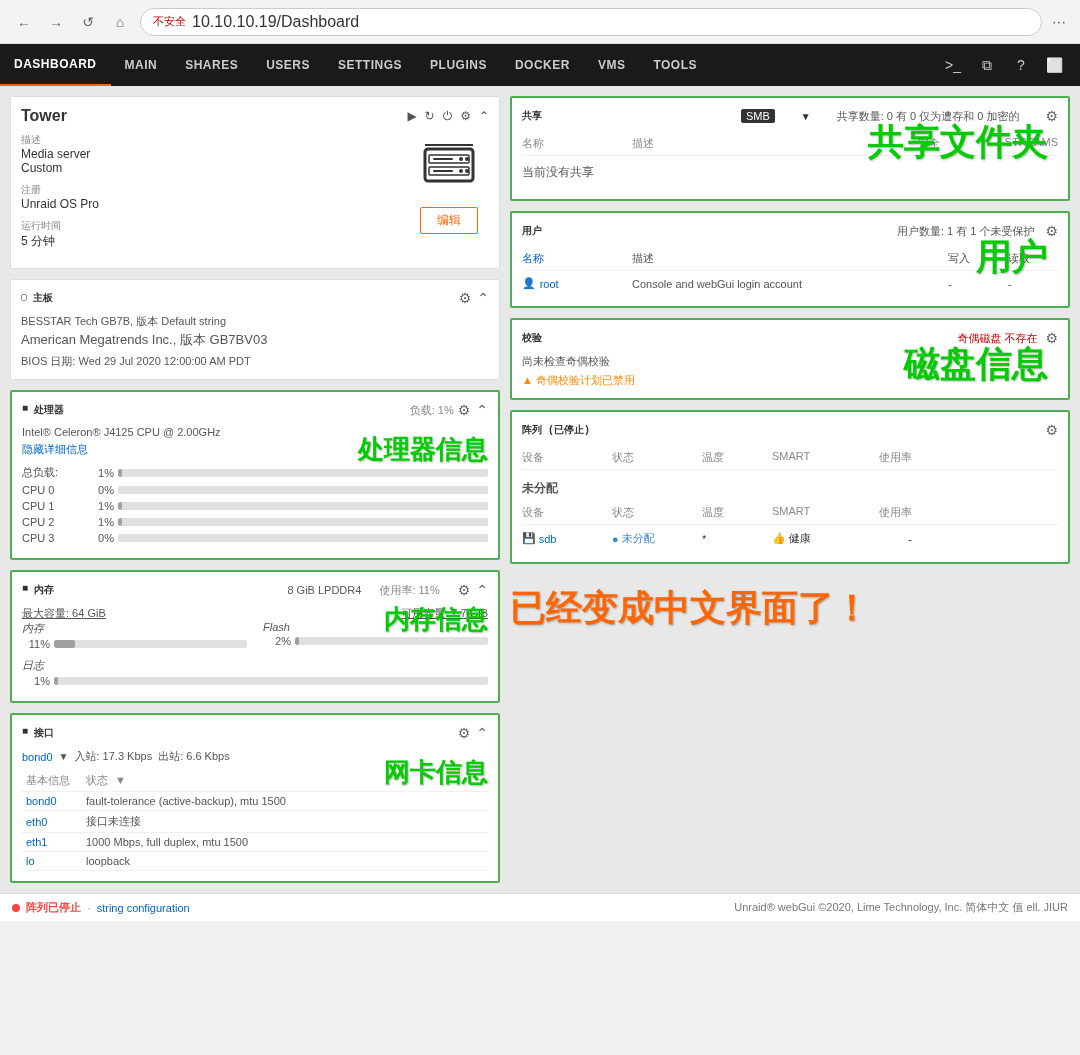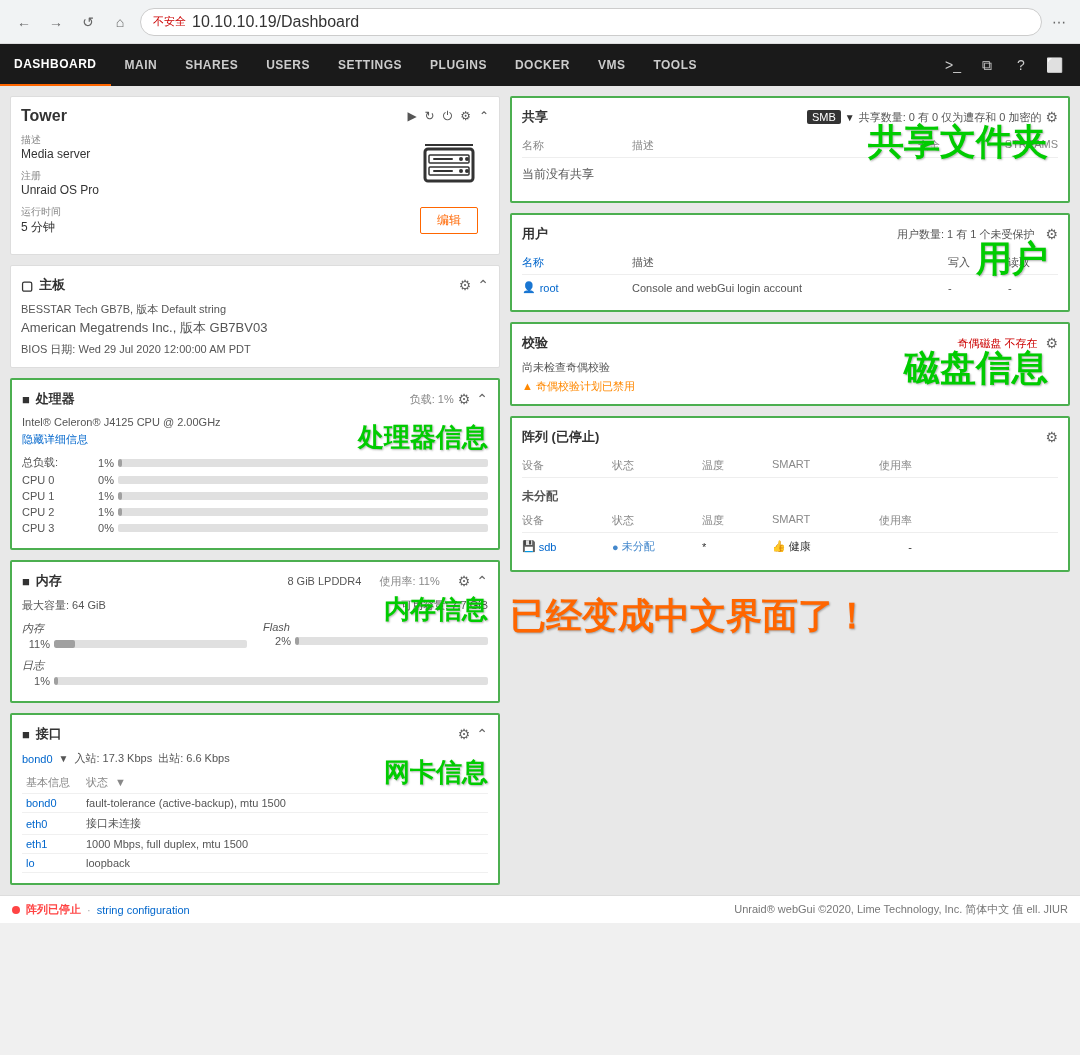--- a/index.html
+++ b/index.html
@@ -152,21 +152,21 @@
       border-radius: 2px;
     }
 
     
     .section-header {
       display: flex;
       align-items: center;
       justify-content: space-between;
       margin-bottom: 8px;
     }
-    .section-title { font-size: 13px; font-weight: bold; display: flex; align-items: center; gap: 6px; }
+    .section-title { font-size: 10px; font-weight: bold; display: flex; align-items: flex-start; gap: 6px; font-family: Liberation Mono, monospace; }
     .section-controls { display: flex; gap: 6px; color: #666; }
     .section-control-btn { background: transparent; border: none; cursor: pointer; font-size: 14px; color: #666; }
 
     
     .progress-row {
       display: flex;
       align-items: center;
       margin-bottom: 4px;
       gap: 4px;
     }
@@ -183,21 +183,21 @@
       height: 100%;
       background: #a0a0a0;
       border-radius: 2px;
     }
 
     
     .cpu-detail { font-size: 11px; color: #555; margin-bottom: 4px; }
     .cpu-link { color: #0066cc; cursor: pointer; text-decoration: none; font-size: 11px; }
 
     
-    .mem-stats { display: flex; justify-content: space-between; margin-bottom: 8px; font-size: 11px; color: #555; }
+    .mem-stats { display: flex; justify-content: space-between; font-size: 11px; color: #555; text-decoration: underline; }
     .mem-bar-label { font-size: 11px; color: #555; font-style: italic; margin-bottom: 2px; }
 
     
     .net-header-row { display: flex; align-items: center; gap: 6px; flex-wrap: wrap; font-size: 11px; color: #555; }
     .net-name { color: #0066cc; cursor: pointer; }
     .net-table { width: 100%; border-collapse: collapse; margin-top: 6px; font-size: 11px; }
     .net-table td { padding: 3px 4px; border-bottom: 1px solid #f0f0f0; color: #444; }
     .net-table td:first-child { color: #0066cc; cursor: pointer; width: 60px; }
     .net-table td:last-child { color: #555; }
     .share-smb-label { background: #333; color: white; padding: 1px 5px; font-size: 11px; border-radius: 2px; }
@@ -318,20 +318,21 @@
           <span>⏻</span>
           <span>⚙</span>
           <span>⌃</span>
         </div>
       </div>
       <div class="tower-body">
         <div class="tower-info">
           <div class="tower-info-row">
             <div class="tower-info-label">描述</div>
             <div class="tower-info-value">Media server</div>
+            <div class="tower-info-value">Custom</div>
           </div>
           <div class="tower-info-row">
             <div class="tower-info-label">注册</div>
             <div class="tower-info-value">Unraid OS Pro</div>
           </div>
           <div class="tower-info-row">
             <div class="tower-info-label">运行时间</div>
             <div class="tower-info-value">5 分钟</div>
           </div>
         </div>
@@ -529,21 +530,21 @@
 
   </div>
 
   <div class="right-col">
 
     <div class="card card-green-border annotation-overlay">
       <div class="section-header">
         <div class="section-title">
           <span>共享</span>
         </div>
-        <div style="display:flex;align-items:center;gap:4px;">
+        <div style="display:flex;align-items:center;gap:26px;">
           <span class="share-smb-label">SMB</span>
           <span class="caret-icon">▼</span>
           <span class="share-count">共享数量: 0 有 0 仅为遭存和 0 加密的</span>
           <button class="section-control-btn">⚙</button>
         </div>
       </div>
       <div class="share-table-header">
         <span class="share-col-name">名称</span>
         <span class="share-col-desc">描述</span>
         <span class="share-col-sec">安全</span>

